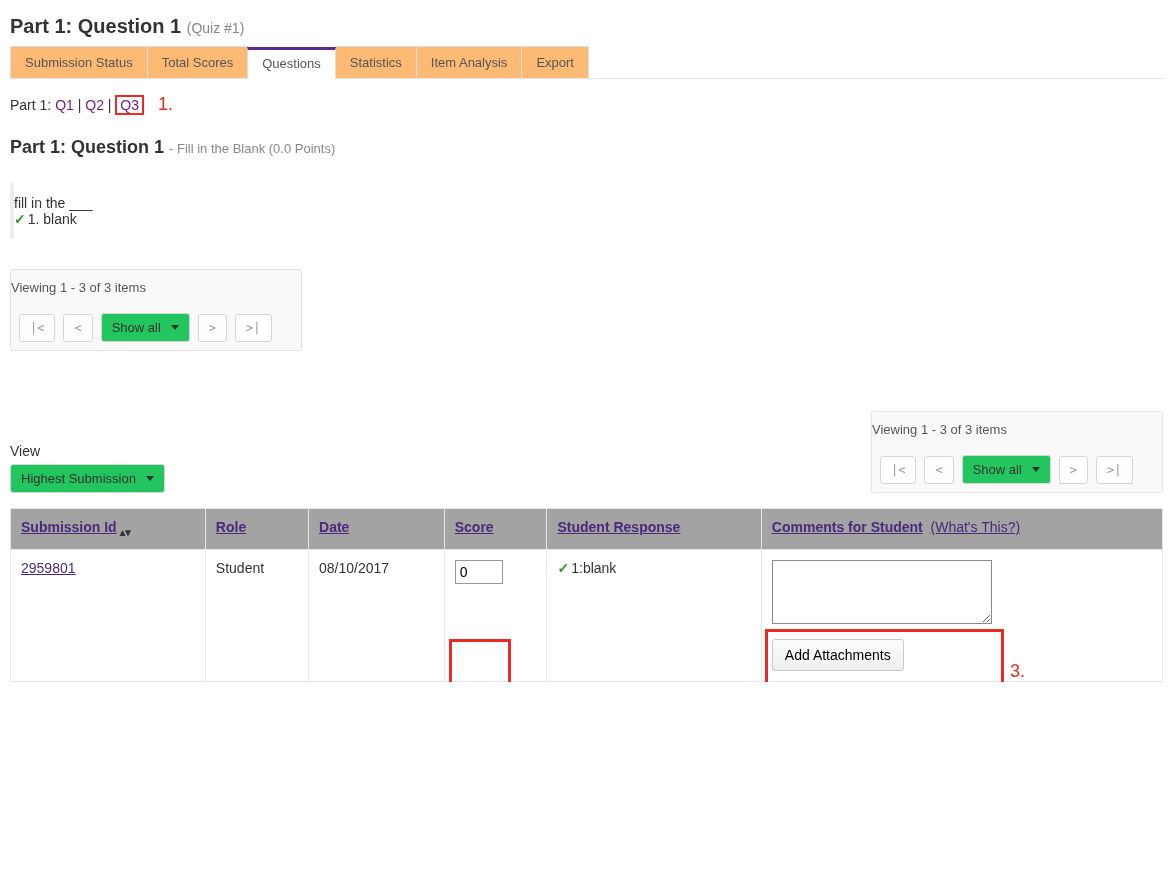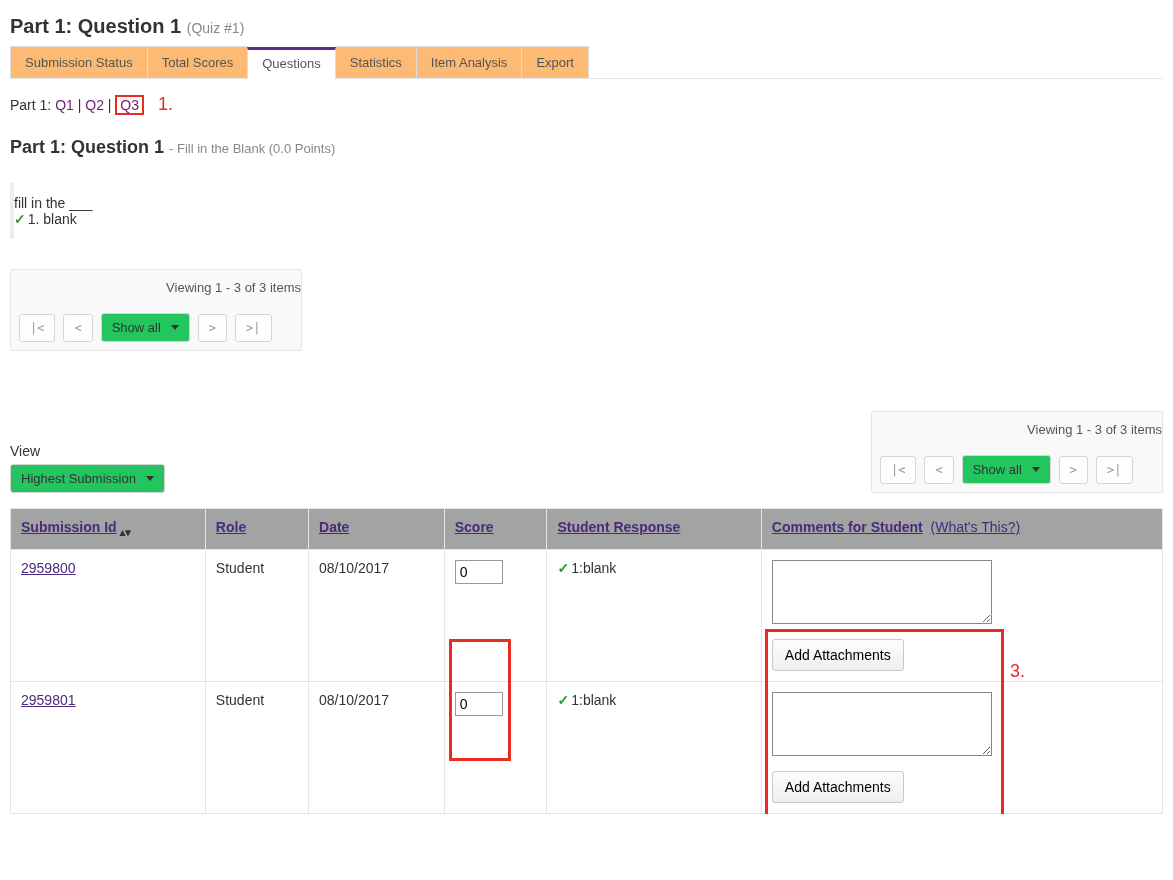--- a/index.html
+++ b/index.html
@@ -83,21 +83,21 @@
     margin-right: 2px;
   }
   .pager-box {
     border: 1px solid #e5e5e5;
     border-radius: 2px;
     background: #f9f9f9;
     padding: 0;
     width: 290px;
   }
   .pager-box .view-line {
-    text-align: right;
+    text-align: left;
     padding: 10px 0;
     color: #555;
     font-size: 13px;
   }
   .pager-row {
     display: flex;
     gap: 8px;
     padding: 8px;
     align-items: center;
   }
@@ -316,31 +316,20 @@
       <th><span class="hlink">Score</span></th>
       <th><span class="hlink">Student Response</span></th>
       <th>
         <span class="hlink">Comments for Student</span>&nbsp;
         <span class="hlink" style="font-weight:normal;">(What's This?)</span>
       </th>
     </tr>
   </thead>
   <tbody>
     <tr>
-      <td><span class="sublink">2959800</span></td>
-      <td>Student</td>
-      <td>08/10/2017</td>
-      <td><input class="score-input" value="0" style=""></td>
-      <td><span class="check">✓</span><span>1:blank</span></td>
-      <td>
-        <textarea class="comment-area" style=""></textarea><br>
-        <button class="add-attach-btn">Add Attachments</button>
-      </td>
-    </tr>
-    <tr>
       <td><span class="sublink">2959801</span></td>
       <td>Student</td>
       <td>08/10/2017</td>
       <td><input class="score-input" value="0" style=""></td>
       <td><span class="check">✓</span><span>1:blank</span></td>
       <td>
         <textarea class="comment-area" style=""></textarea><br>
         <button class="add-attach-btn">Add Attachments</button>
       </td>
     </tr>

